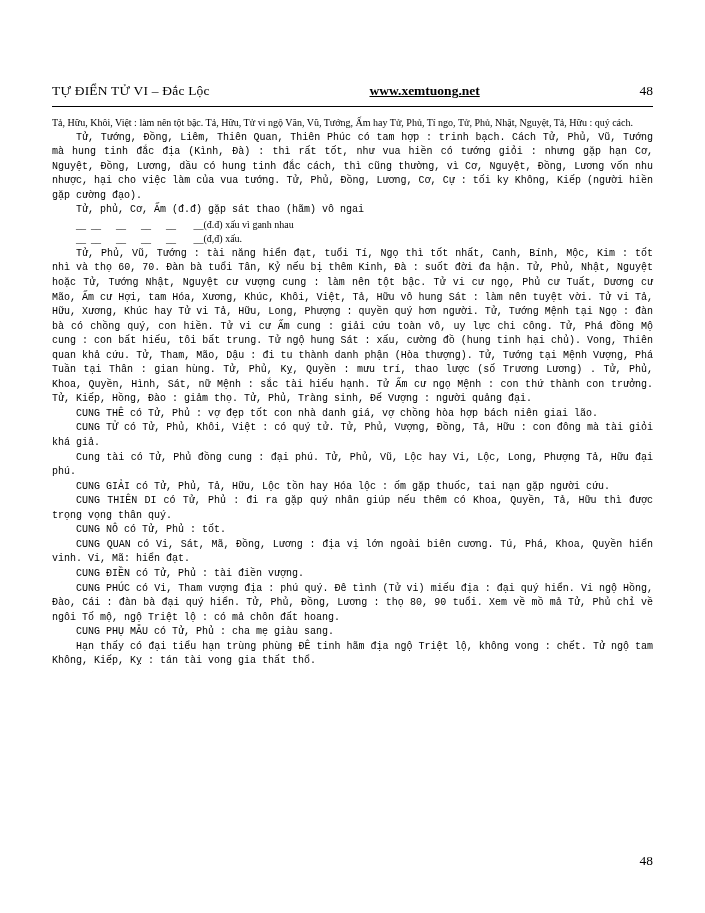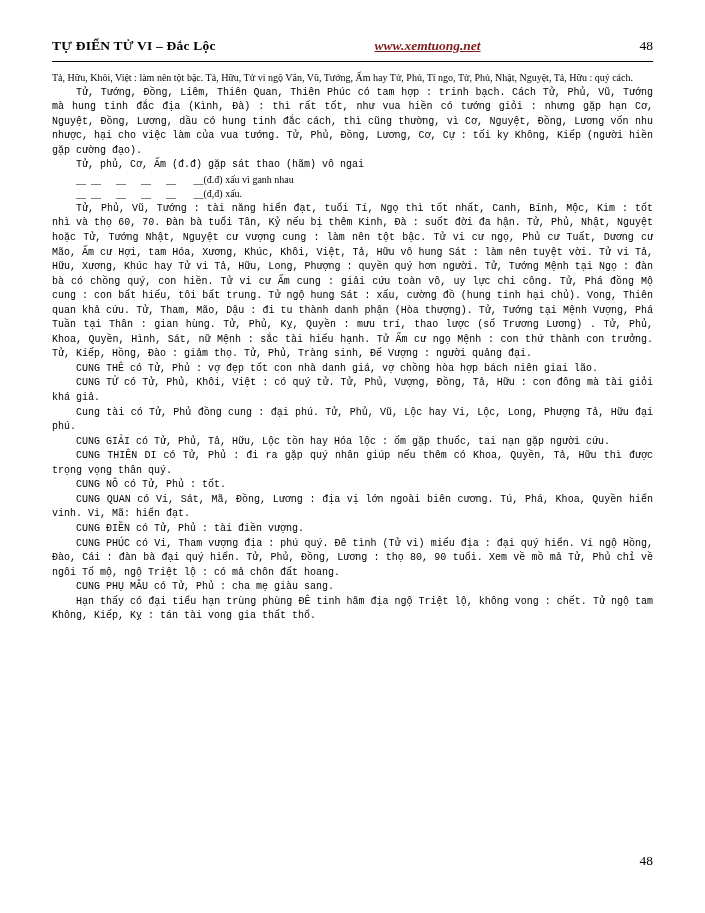--- a/index.html
+++ b/index.html
@@ -19,31 +19,31 @@
     overflow: hidden;
   }
   .header {
     display: flex;
     align-items: baseline;
     justify-content: space-between;
     padding: 38px 52px 0 52px;
     font-size: 13.5px;
   }
   .header-left {
-    font-weight: bold;
+    font-weight: normal;
     letter-spacing: 0.2px;
     white-space: nowrap;
+    margin-top: 45px;
   }
   .header-center {
     font-weight: bold;
-    color: #7f1d1d;
+    color: #000000;
     text-decoration: underline;
     white-space: nowrap;
     margin-left: 40px;
-    font-style: italic;
   }
   .header-right {
     font-weight: normal;
     white-space: nowrap;
     margin-left: 40px;
   }
   .rule {
     margin: 7px 52px 0 52px;
     border-top: 1px solid #000000;
     height: 0;

